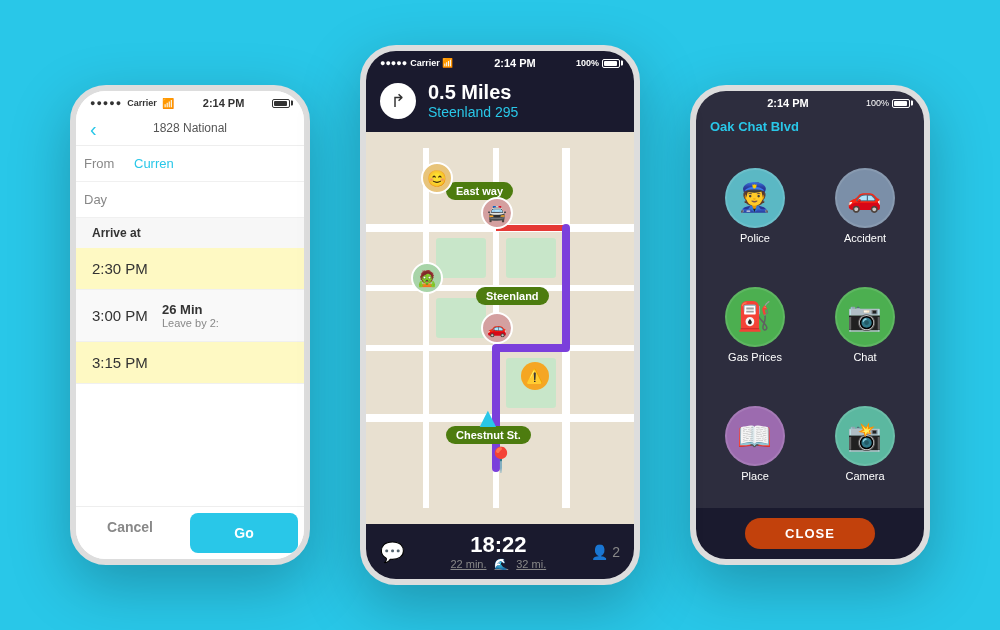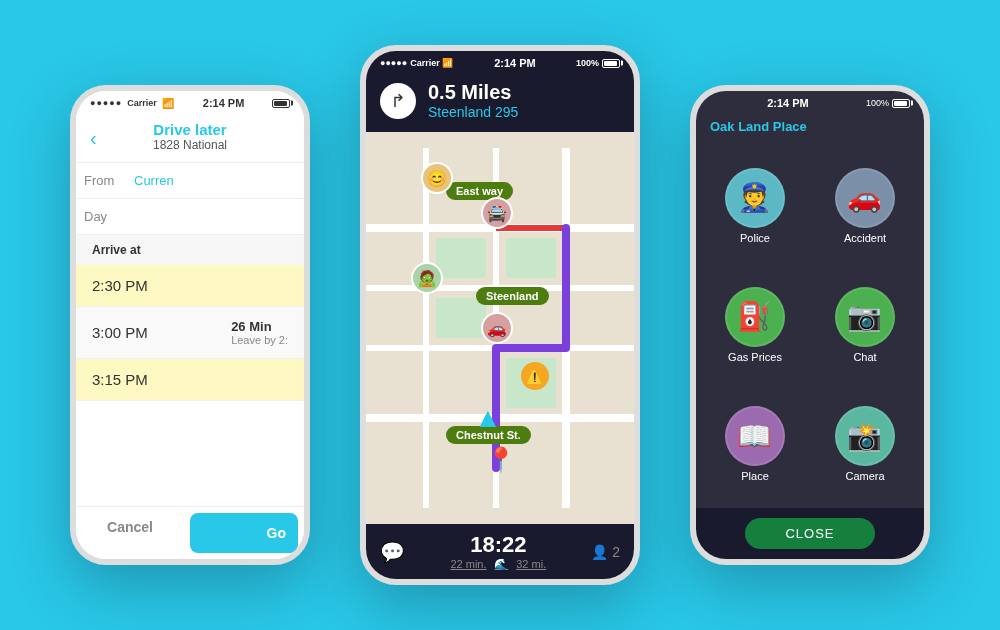--- a/index.html
+++ b/index.html
@@ -186,21 +186,20 @@
     .time-row {
       display: flex;
       align-items: center;
       padding: 12px 16px;
       border-bottom: 1px solid #f0f0f0;
       font-size: 14px;
       color: #333;
     }
     .time-row.highlighted {
       background: #f9f9f9;
-      justify-content: space-between;
     }
     .time-row .time {
       width: 70px;
       font-size: 15px;
       color: #333;
     }
     .time-row .info {
       font-size: 11px;
       color: #888;
     }
@@ -227,21 +226,20 @@
       font-weight: 600;
     }
     .footer-btn.cancel {
       color: #888;
     }
     .footer-btn.go {
       background: #29C7E8;
       color: white;
       border-radius: 8px;
       margin: 6px;
-      text-align: right;
     }
 
     
     .nav-header {
       background: #1a1a2e;
       padding: 8px 14px 12px;
       display: flex;
       align-items: center;
       gap: 12px;
     }
@@ -399,27 +397,27 @@
       font-size: 11px;
       font-weight: 500;
     }
 
     .close-bar {
       background: #1a1a2e;
       padding: 10px;
       text-align: center;
     }
     .close-btn {
-      background: #15803d;
+      background: #c2410c;
       color: white;
       border: none;
       border-radius: 20px;
       padding: 8px 40px;
       font-size: 13px;
-      font-weight: 400;
+      font-weight: 700;
       letter-spacing: 1px;
     }
 
     .phone-content {
       display: flex;
       flex-direction: column;
       height: 100%;
     }
   </style>
 </head>
@@ -439,21 +437,20 @@
         <span style="font-size:11px; font-weight:700;">2:14 PM</span>
         <div class="status-icons">
           <div class="battery-icon">
               <div class="battery-fill"></div>
             </div>
         </div>
       </div>
 
       <div class="left-header">
         <span class="back-btn">‹</span>
-        <div class="title">Drive later</div>
         <div class="subtitle">1828 National</div>
       </div>
 
       <div class="form-section">
         <div class="form-row">
           <span class="form-label">From</span>
           <span class="form-value">Curren</span>
         </div>
         <div class="form-row">
           <span class="form-label">Day</span>
@@ -576,21 +573,21 @@
         </div>
         <span style="font-size:11px; font-weight:700; color:white;">2:14 PM</span>
         <div style="display:flex; align-items:center; gap:3px; color:white; font-size:9px;">
           <span>100%</span>
           <div class="battery-icon white-border">
               <div class="battery-fill white"></div>
             </div>
         </div>
       </div>
 
-      <div class="right-top-bar">Oak Land Place</div>
+      <div class="right-top-bar">Oak Chat Blvd</div>
 
       <div class="menu-grid">
 
         <div class="menu-item">
           <div class="menu-icon-circle" style="background:#5BB8C4;">👮</div>
           <span class="menu-label">Police</span>
         </div>
 
         <div class="menu-item">
           <div class="menu-icon-circle" style="background:#7B8FA8;">🚗</div>

